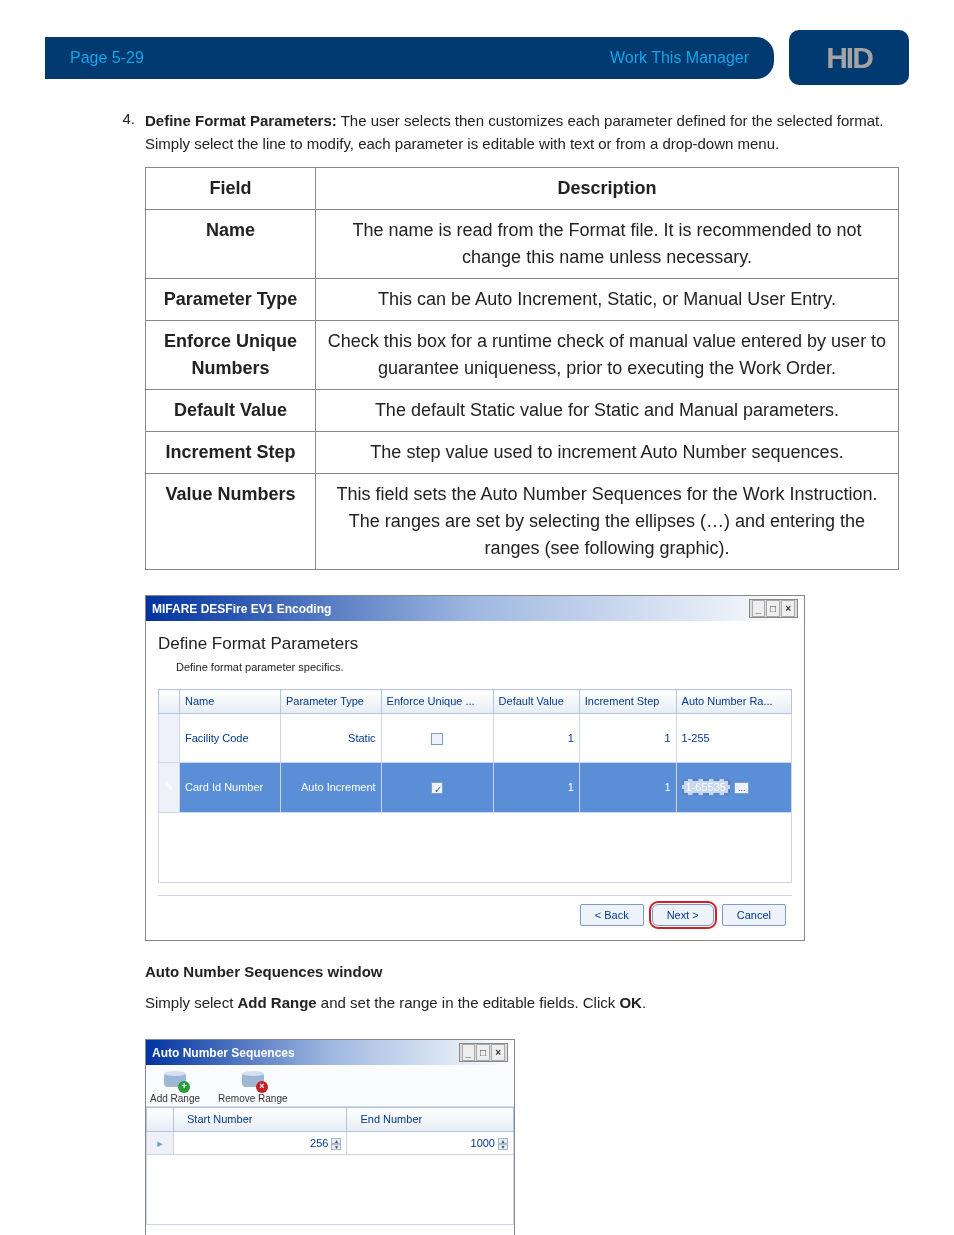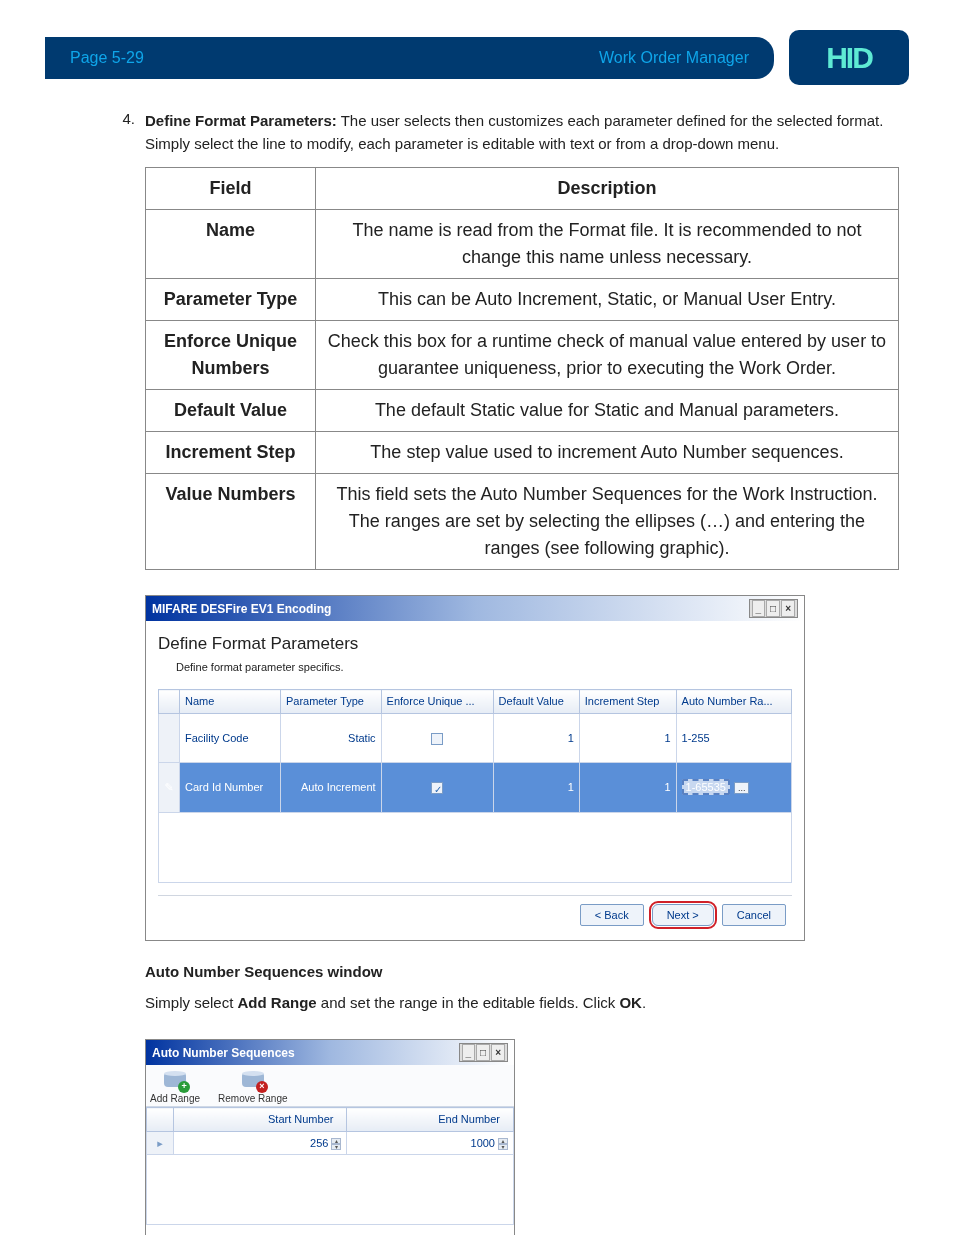--- a/index.html
+++ b/index.html
@@ -1,20 +1,20 @@
 <!DOCTYPE html>
 <html><head>
 <meta charset="utf-8">
 <style>
   * { box-sizing: border-box; }
   body { margin:0; padding:0; font-family: Arial, Helvetica, sans-serif; background:#fff; color:#222; width:954px;}
   .page { width:954px; padding:30px 55px 40px 55px; }
   .topbar { display:flex; align-items:center; margin:0 -10px 25px -10px;}
   .topbar-band { flex:1; background:#003a70; color:#0ea5e9; height:42px; border-radius:0 18px 18px 0; display:flex; align-items:center; justify-content:space-between; padding:0 25px 0 25px;}
-  .logo-box { width:120px; height:55px; background:#003a70; color:#5eead4; border-radius:10px; display:flex; align-items:center; justify-content:center; font-weight:900; margin-left:15px; font-family:Arial; letter-spacing:-2px; font-size:30px;}
+  .logo-box { width:120px; height:55px; background:#003a70; color:#a3a3a3; border-radius:10px; display:flex; align-items:center; justify-content:center; font-weight:900; margin-left:15px; font-family:Arial; letter-spacing:-2px; font-size:30px;}
   .content { padding-left:60px; padding-right:0px; }
   .step { display:flex; margin-bottom:10px;}
   .step-num { width:30px; text-align:right; padding-right:10px; font-size:15px;}
   .step-body { flex:1; font-size:15px; line-height:1.5;}
   .bold { font-weight:bold;}
   table.desc { width:100%; border-collapse:collapse; margin-top:12px;}
   table.desc td, table.desc th { border:1px solid #888; padding:7px 10px; font-size:18px; text-align:center; vertical-align:top;}
   table.desc th { font-weight:bold; background:#fff;}
   table.desc td.f { font-weight:bold; width:170px;}
   .screenshot-win { border:1px solid #888; background:#fff; margin:25px 0 20px 0;}
@@ -43,39 +43,39 @@
   .win2 { width:370px;}
   .tool-row { display:flex; gap:18px; padding:6px 4px 0 4px; border-bottom:1px solid #cfd8e6; background:#fafbfd;}
   .tool-item { display:flex; flex-direction:column; align-items:center; font-size:10px; font-family:Tahoma,Arial; color:#333;}
   .tool-icon { width:26px; height:20px; position:relative;}
   .db-shape { width:22px; height:14px; background:#9eb7d6; border-radius:3px 3px 4px 4px; position:absolute; left:2px; top:2px;}
   .db-top { width:22px; height:5px; background:#d4e0f0; border-radius:50%; position:absolute; left:2px; top:0;}
   .badge { position:absolute; right:-2px; bottom:-2px; width:12px; height:12px; border-radius:50%; display:flex; align-items:center; justify-content:center; font-size:9px; color:#fff; font-weight:bold;}
   .badge.add { background:#2a9c3a;}
   .badge.rem { background:#c32020;}
   table.grid2 { width:100%; border-collapse:collapse; font-size:11px; font-family:Tahoma,Arial; color:#003a8c;}
-  table.grid2 th { background:linear-gradient(#fff,#e6ecf5); border:1px solid #b5c5e0; padding:3px 13px; text-align:right; font-weight:normal; color:#003a8c;}
+  table.grid2 th { background:linear-gradient(#fff,#e6ecf5); border:1px solid #b5c5e0; padding:3px 13px; text-align:left; font-weight:normal; color:#003a8c;}
   table.grid2 td { border:1px solid #cbd6ea; padding:3px 5px;}
   .spin { display:inline-flex; flex-direction:column; vertical-align:middle; margin-left:3px;}
   .spin span{ width:10px; height:6px; background:#e6ecf3; border:1px solid #a8b7cf; font-size:6px; line-height:4px; text-align:center; color:#555;}
   .ghandle { text-align:right; padding-right:3px; color:#888;}
   .ghandle svg { vertical-align:bottom;}
   .btn-ok { outline:2px solid #d02028; outline-offset:1px; border-radius:6px;}
   .pencil { display:inline-block; width:10px; text-align:center;}
   .rowhead { width:14px; background:#eef2f8;}
 </style>
 </head>
 <body>
 
 <div class="page">
 
   <div class="topbar">
     <div class="topbar-band">
       <span>Page 5-29</span>
-      <span>Work Order Manager</span>
+      <span>Work This Manager</span>
     </div>
     <div class="logo-box">HID</div>
   </div>
 
   <div class="content">
 
     <div class="step">
       <div class="step-num">4.</div>
       <div class="step-body">
         <span class="bold">Define Format Parameters:</span><span> The user selects then customizes each parameter defined for the selected format. Simply select the line to modify, each parameter is editable with text or from a drop-down menu.</span>

